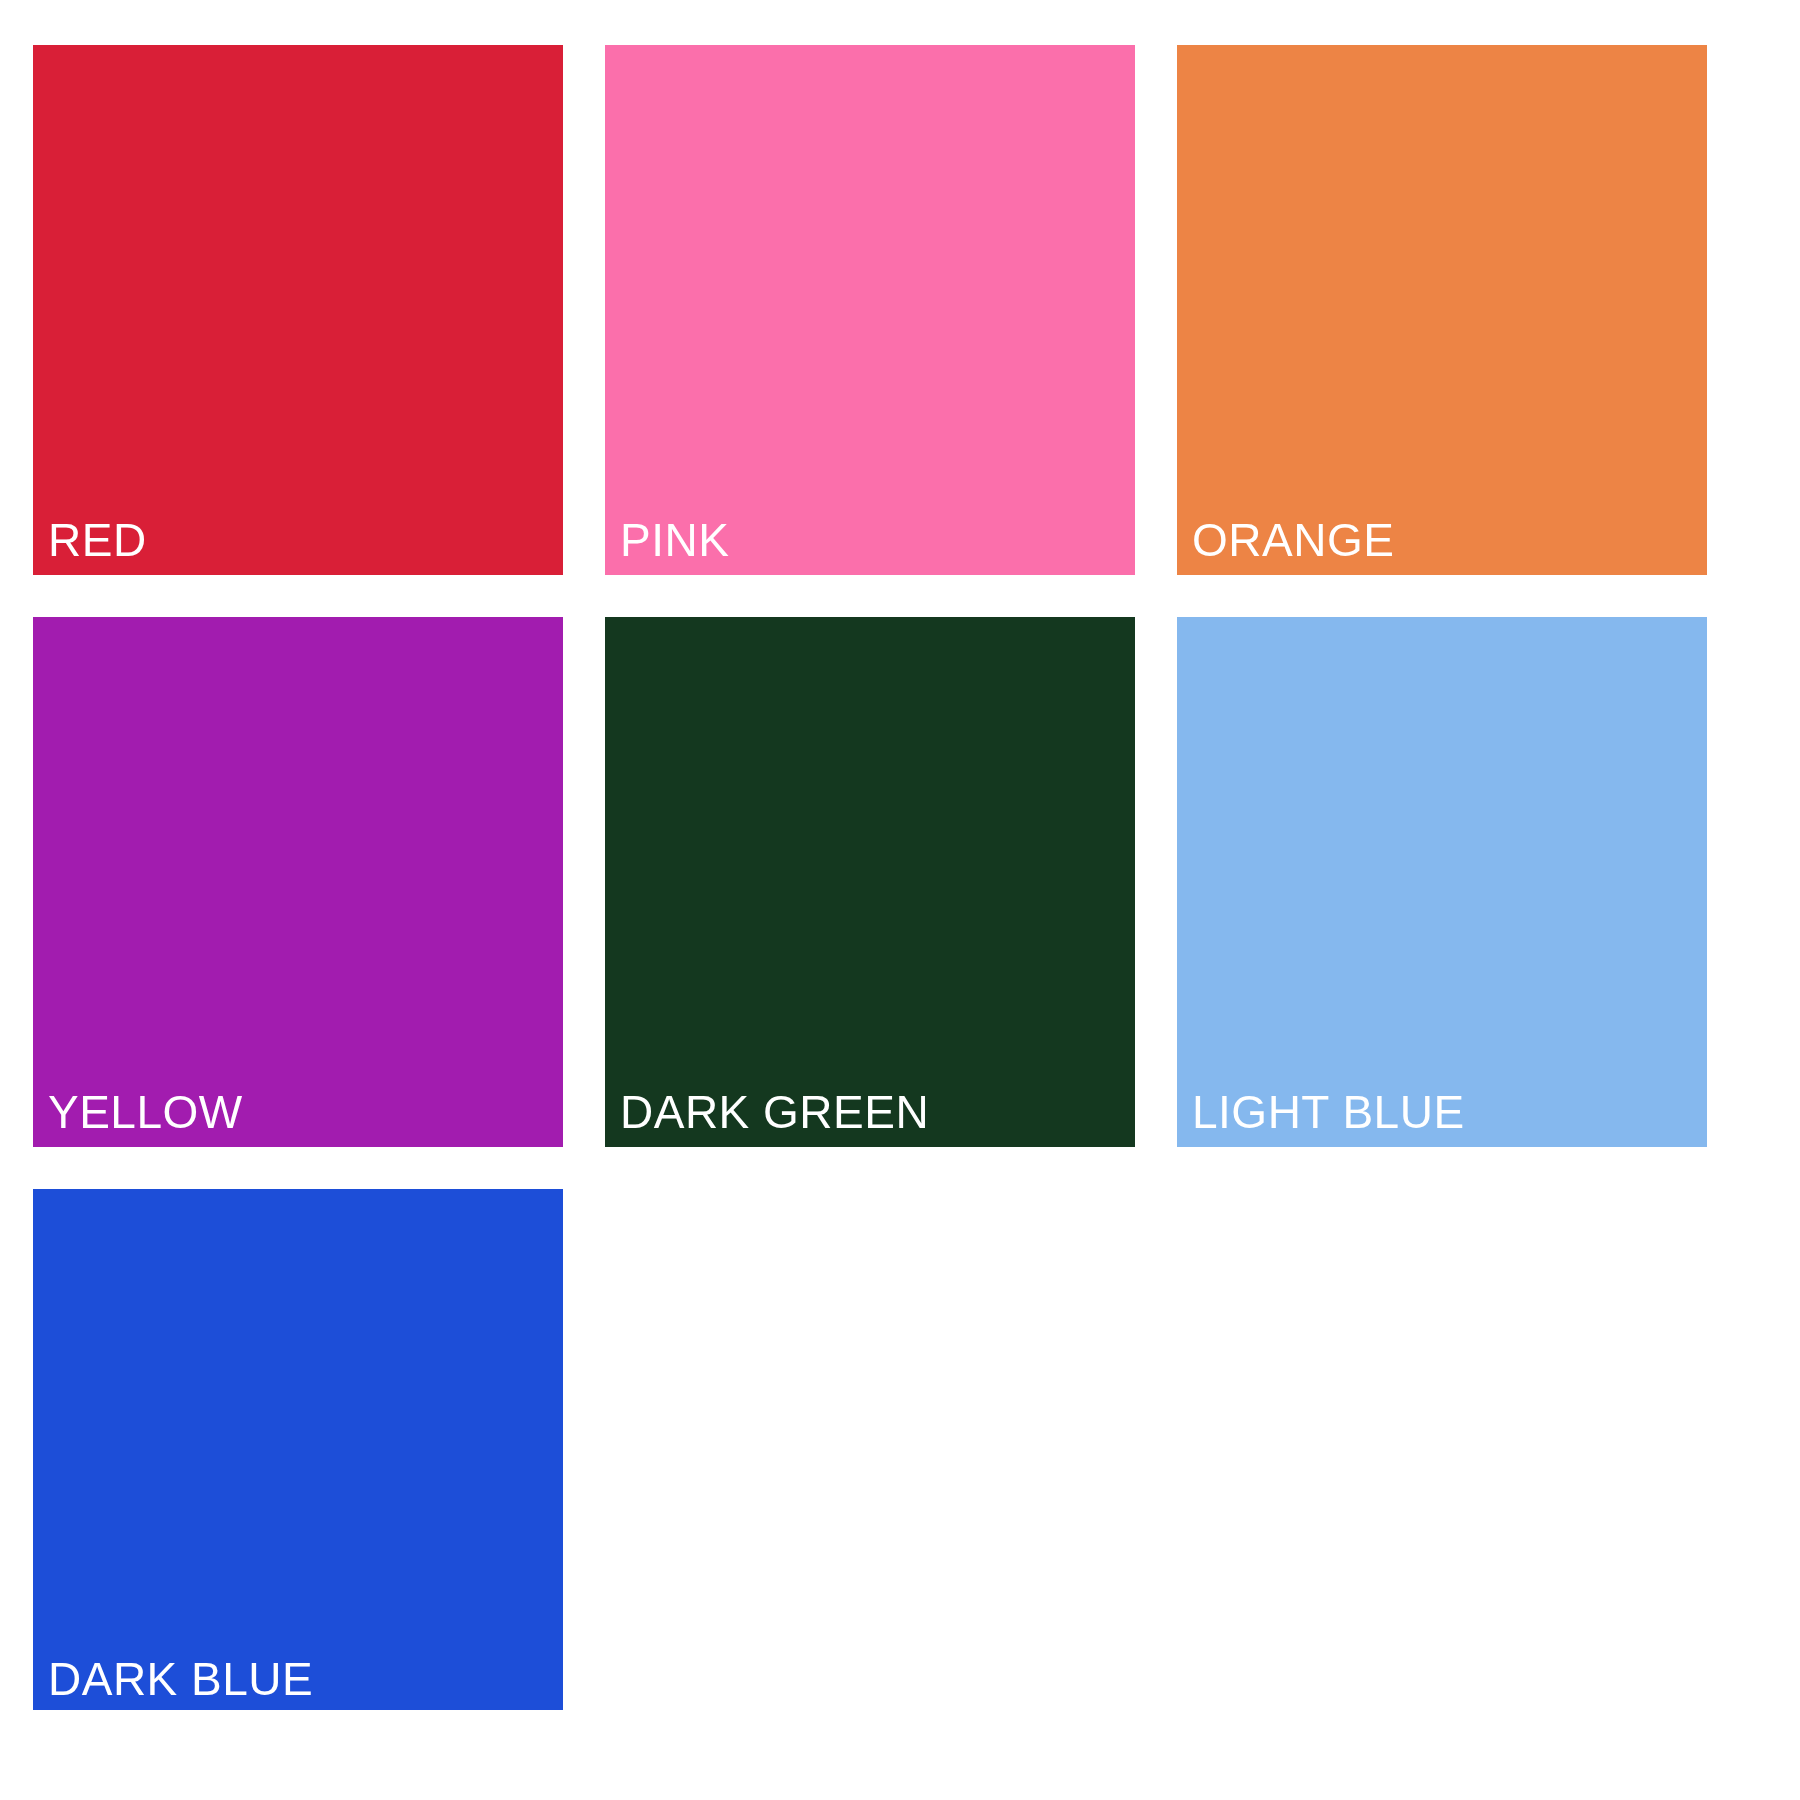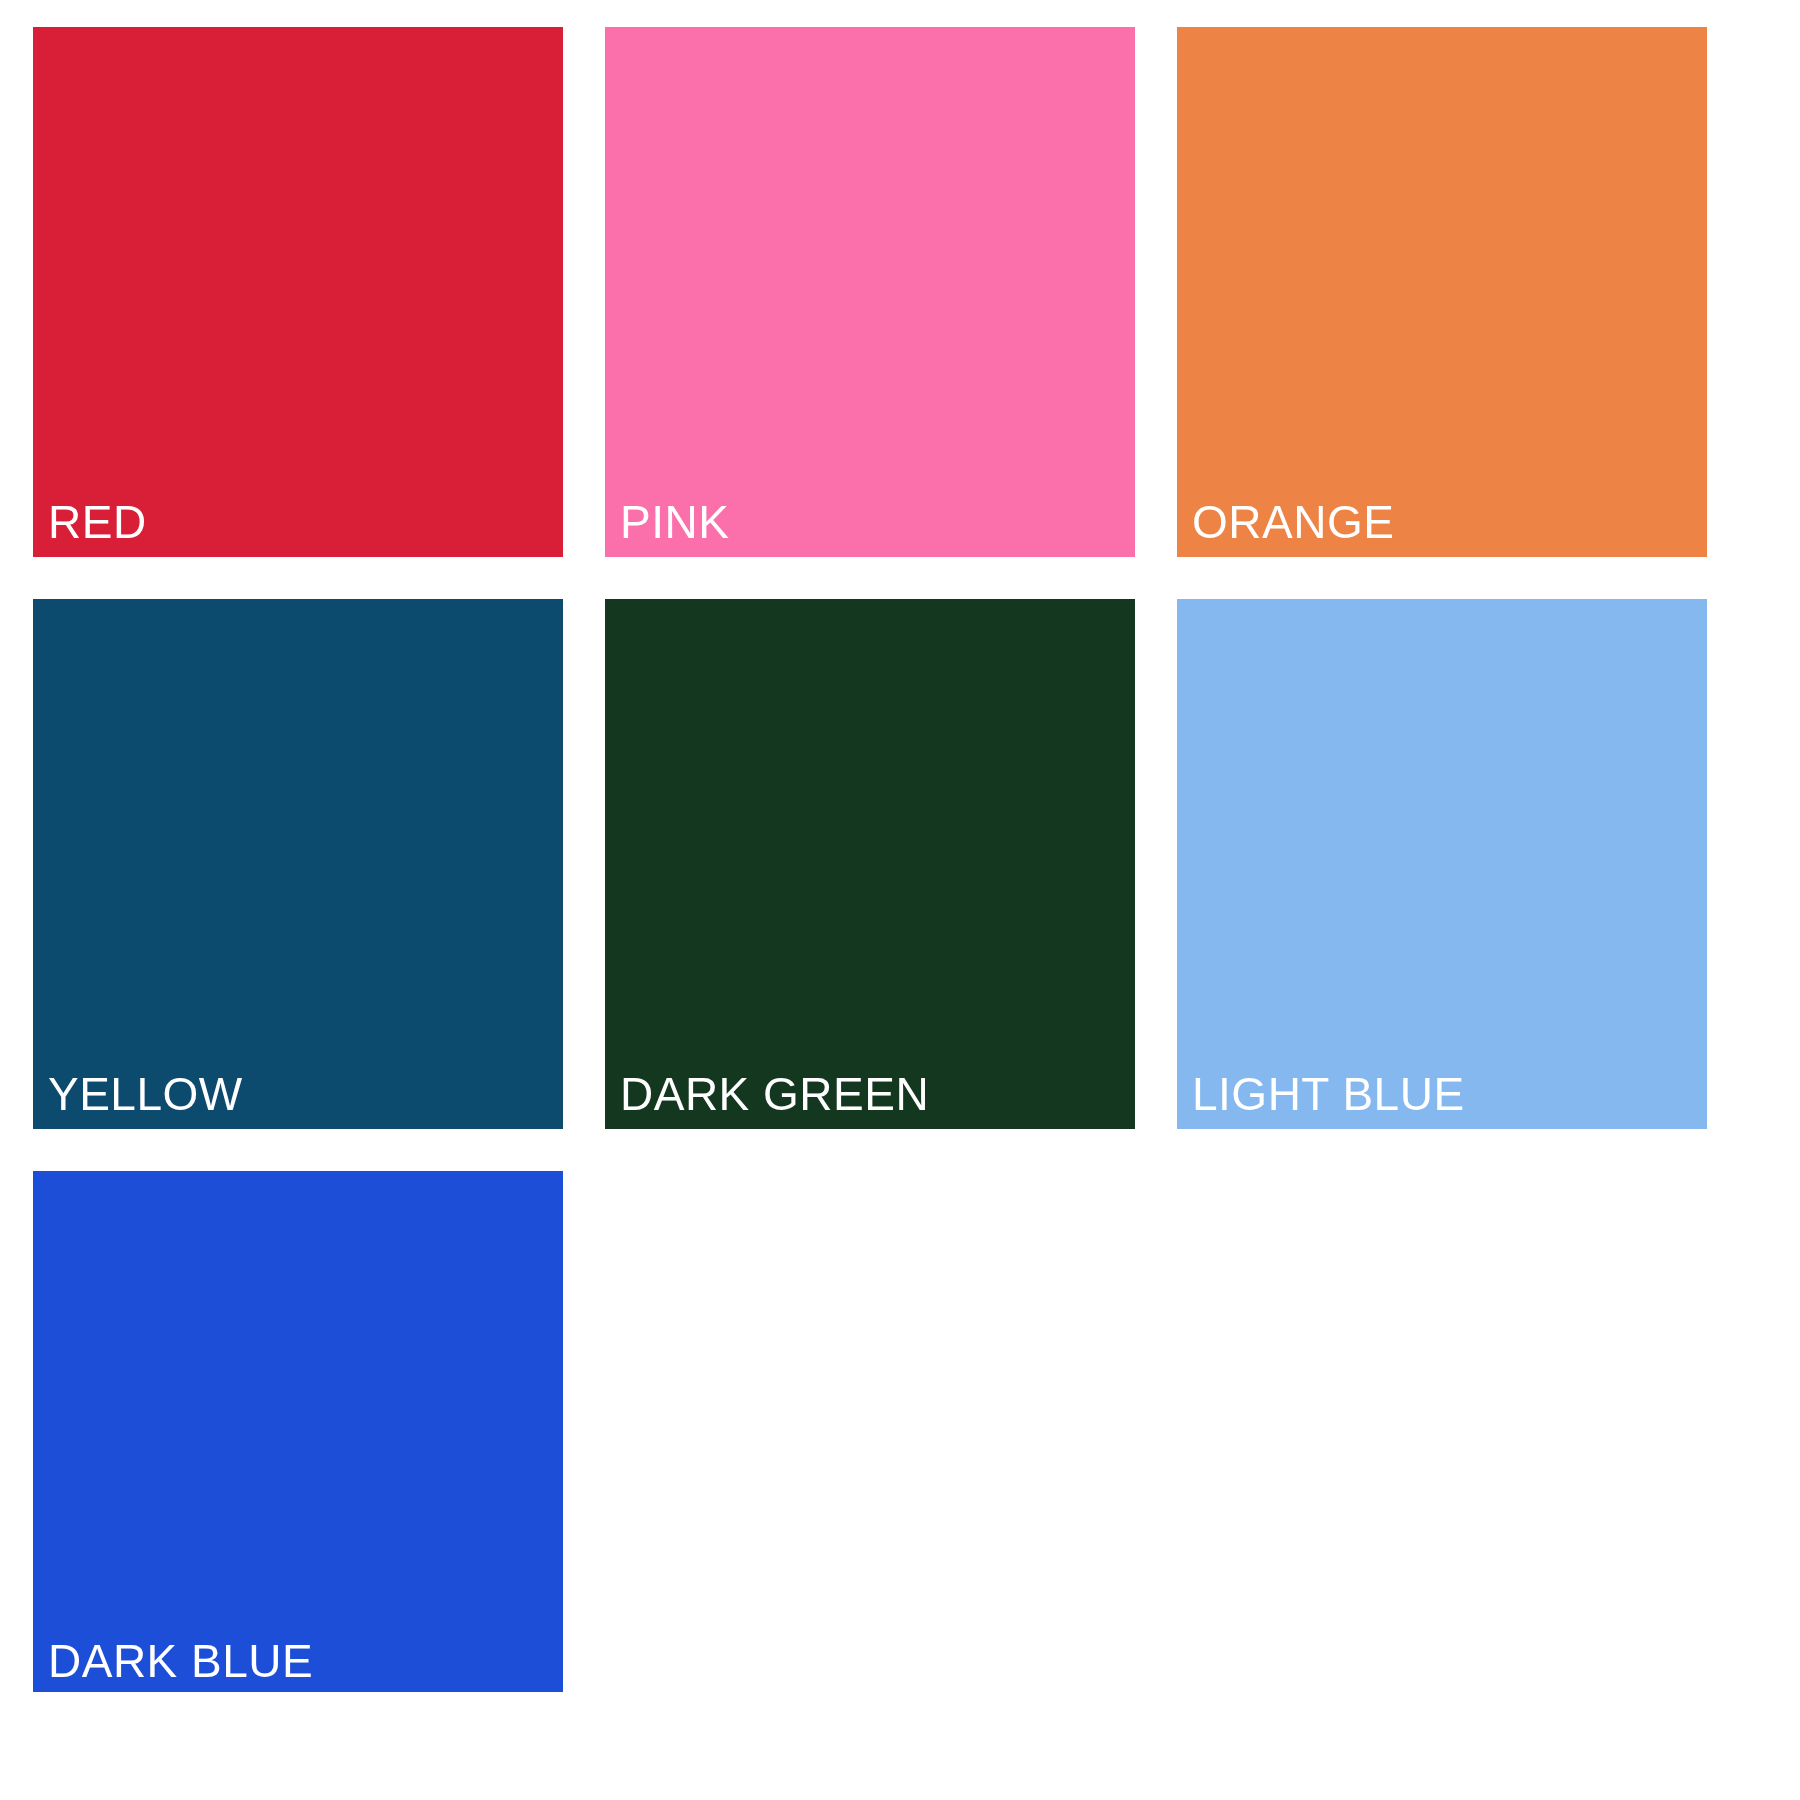--- a/index.html
+++ b/index.html
@@ -20,21 +20,21 @@
     position: relative;
     width: 1800px;
     height: 1800px;
     background: #ffffff;
     box-sizing: border-box;
   }
 
   .swatch-grid {
     position: absolute;
     left: 33px;
-    top: 27px;
+    top: 45px;
     width: 1727px;
     height: 1725px;
     display: grid;
     grid-template-columns: 530px 530px 530px;
     grid-template-rows: 530px 530px 521px;
     column-gap: 68px;
     row-gap: 75px;
     gap: 42px;
   }
 
@@ -77,21 +77,21 @@
     </div>
 
     <div class="swatch" style="background-color: rgb(251, 111, 171);">
       <span class="swatch-label" style="color: rgb(255, 255, 255);">PINK</span>
     </div>
 
     <div class="swatch" style="background-color: rgb(237, 132, 69);">
       <span class="swatch-label" style="color: rgb(255, 255, 255);">ORANGE</span>
     </div>
 
-    <div class="swatch" style="background-color: #0c4a6e;">
+    <div class="swatch" style="background-color: #a21caf;">
       <span class="swatch-label" style="color: rgb(255, 255, 255);">YELLOW</span>
     </div>
 
 
     <div class="swatch" style="background-color: rgb(20, 56, 31);">
       <span class="swatch-label" style="color: rgb(255, 255, 255);">DARK GREEN</span>
     </div>
 
     <div class="swatch" style="background-color: rgb(133, 184, 238);">
       <span class="swatch-label" style="color: rgb(255, 255, 255);">LIGHT BLUE</span>

